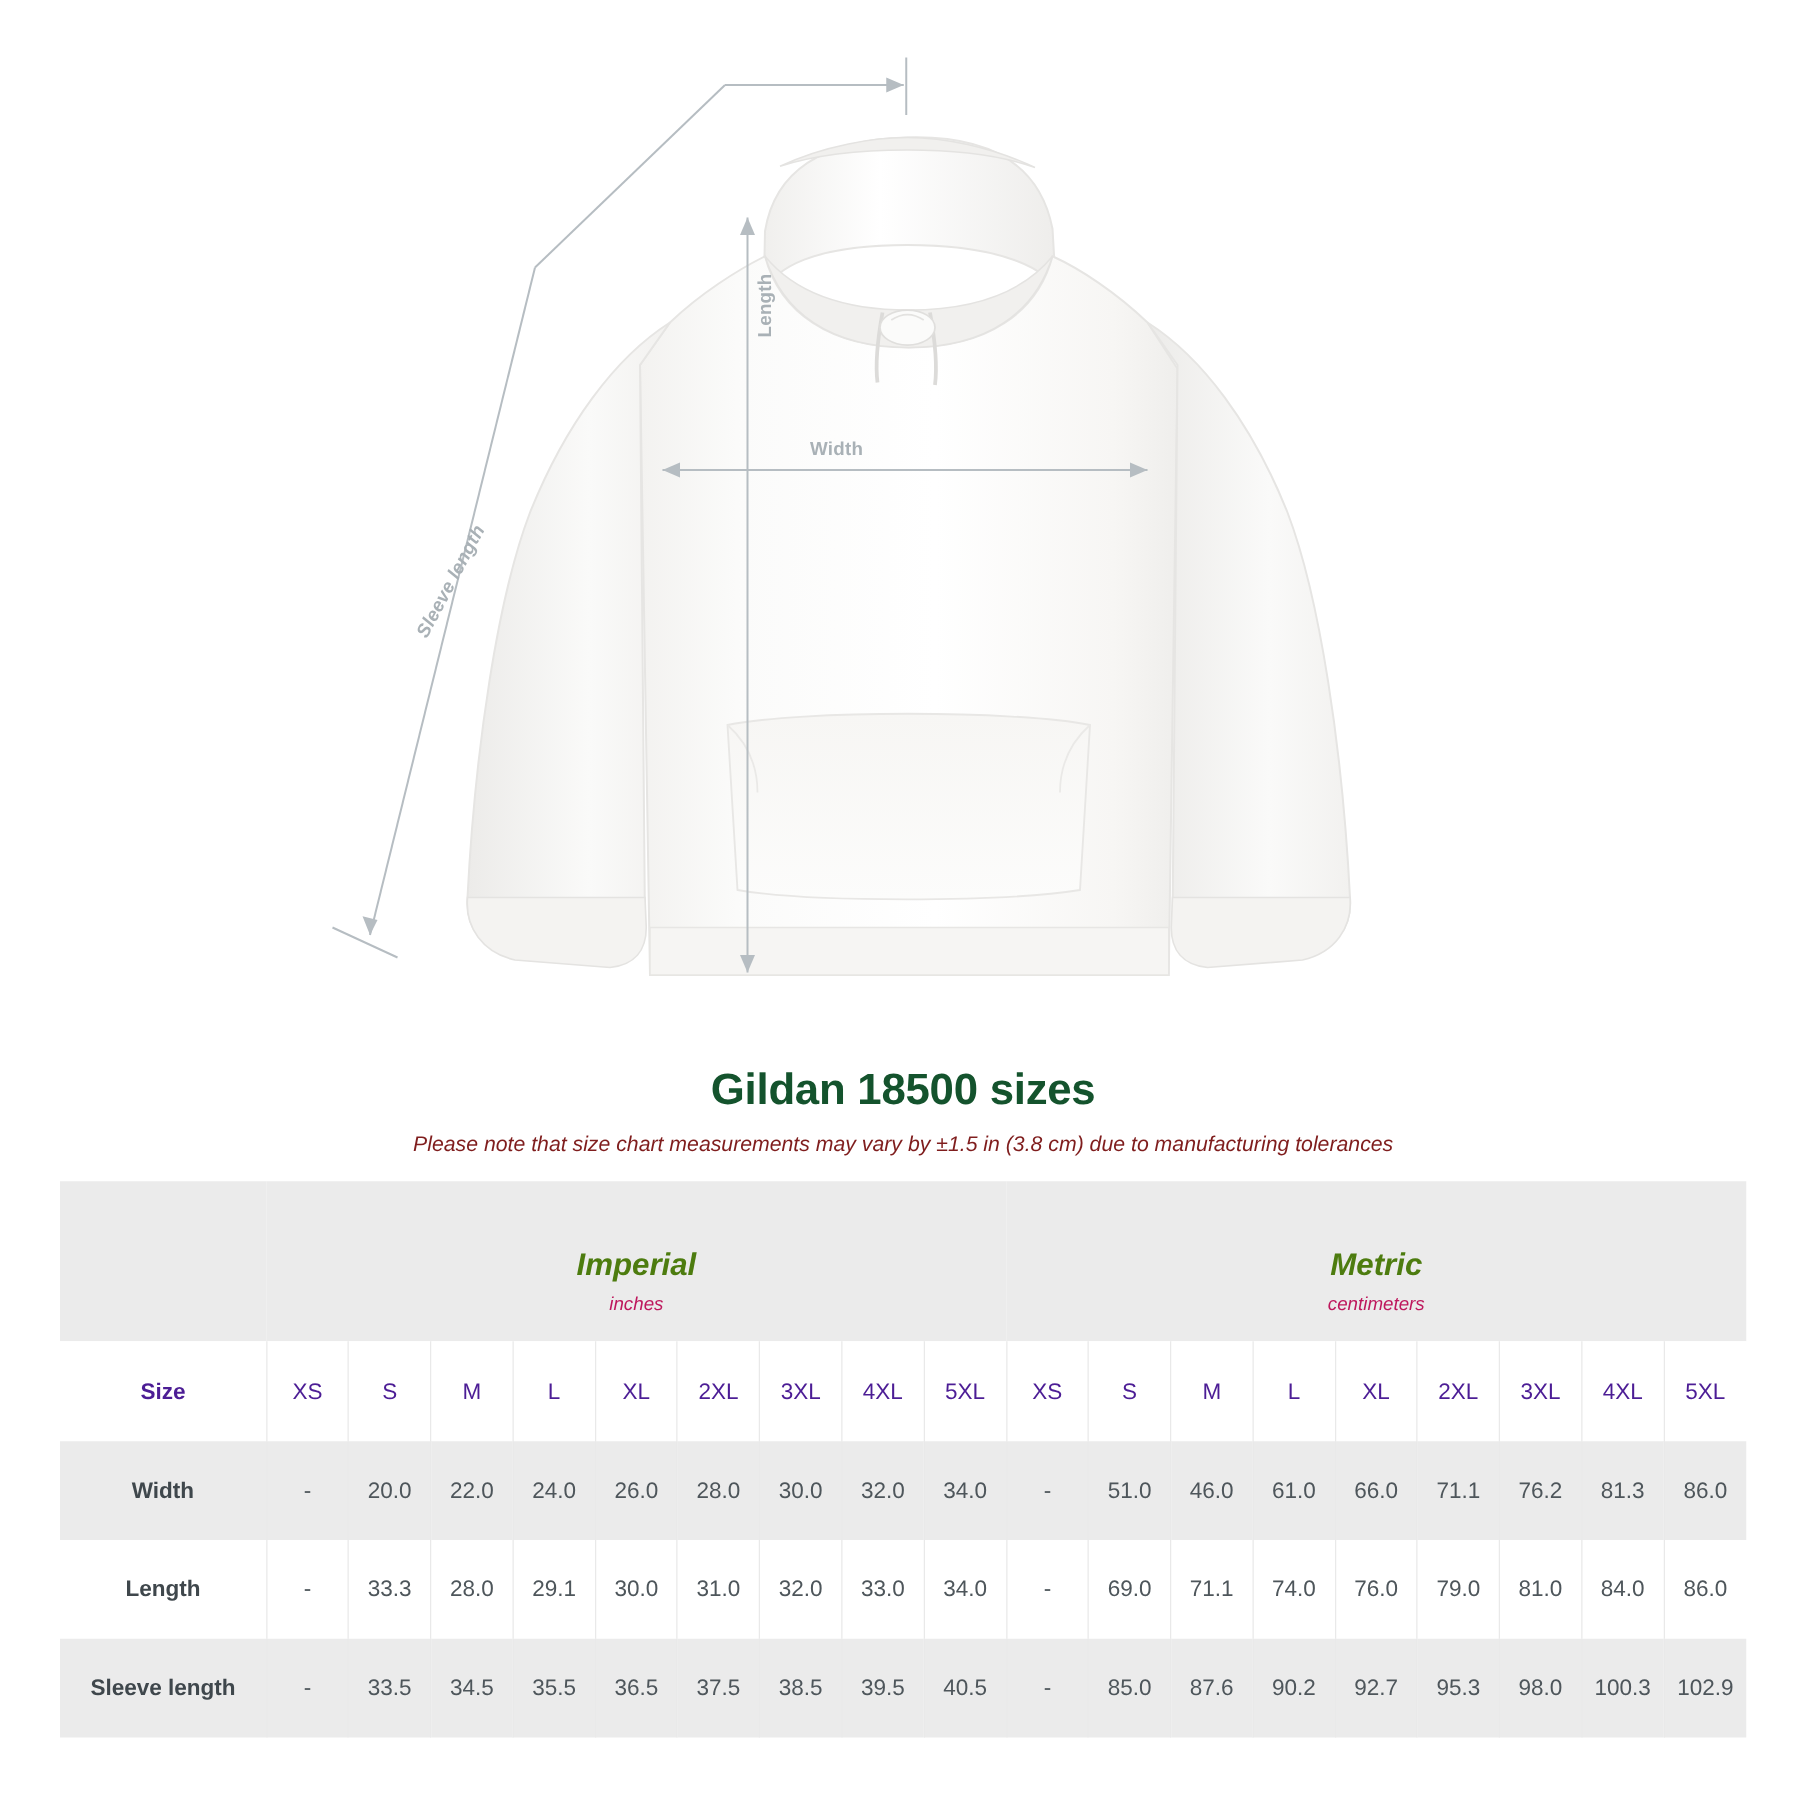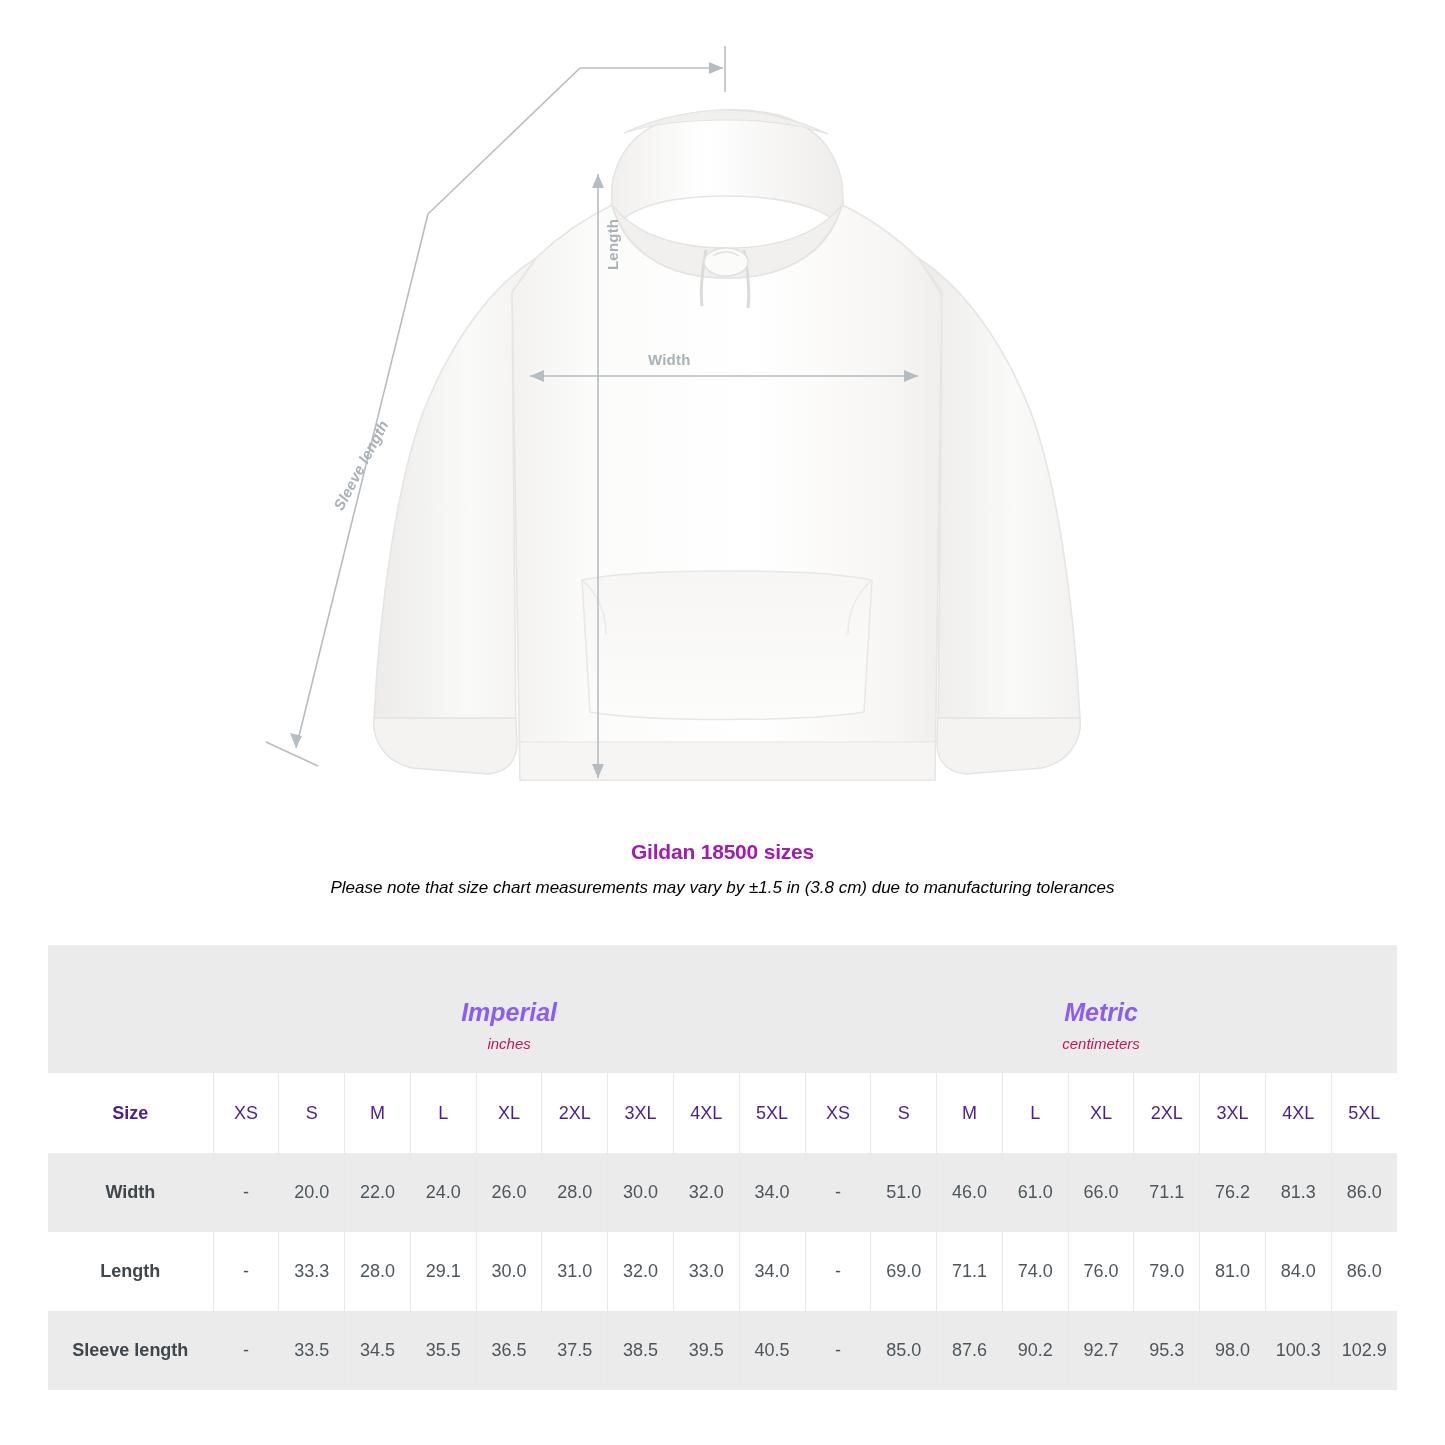--- a/index.html
+++ b/index.html
@@ -53,31 +53,31 @@
   }
 
   
   .title-block {
     position: absolute;
     left: 0; top: 840px;
     width: 1445px;
     text-align: center;
   }
   .chart-title {
-    font-size: 21px;
-    font-weight: bold;
-    color: #a21caf;
-    margin: 0;
+    font-size: 35px;
+    font-weight: bold;
+    color: #14532d;
+    margin: 12px;
     letter-spacing: -0.2px;
   }
   .chart-note {
     margin-top: 14px;
     font-size: 17px;
     font-style: italic;
-    color: #000000;
+    color: #7f1d1d;
     text-align: center;
   }
 
   
   .table-wrap {
     position: absolute;
     left: 48px;
     top: 945px;
     width: 1349px;
   }
@@ -96,21 +96,21 @@
 
   
   .unit-band td {
     background: #ebebeb;
     height: 128px;
   }
   .unit-name {
     font-size: 25px;
     font-style: italic;
     font-weight: bold;
-    color: #8b5cf6;
+    color: #4d7c0f;
     margin-top: 32px;
   }
   .unit-sub {
     margin-top: 8px;
     font-size: 15px;
     font-style: italic;
     color: #be185d;
   }
 
   

